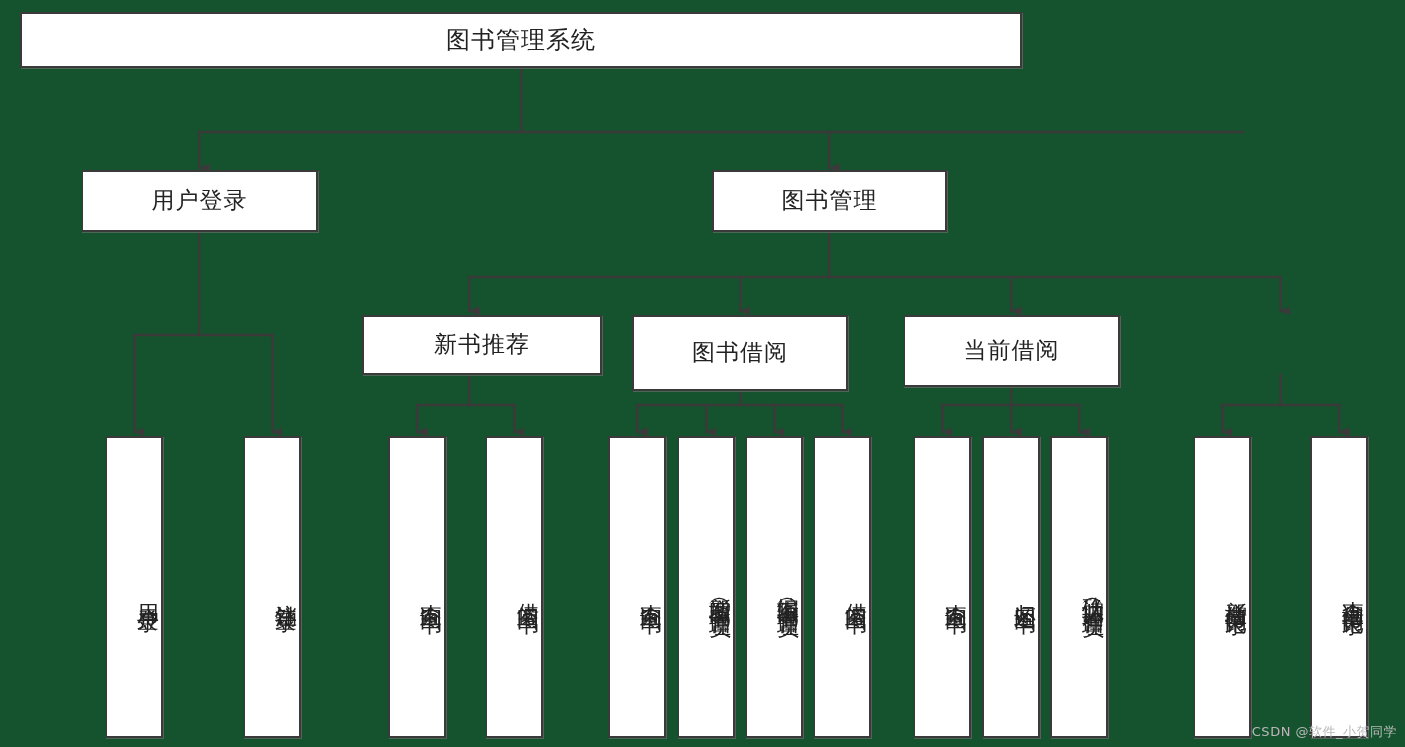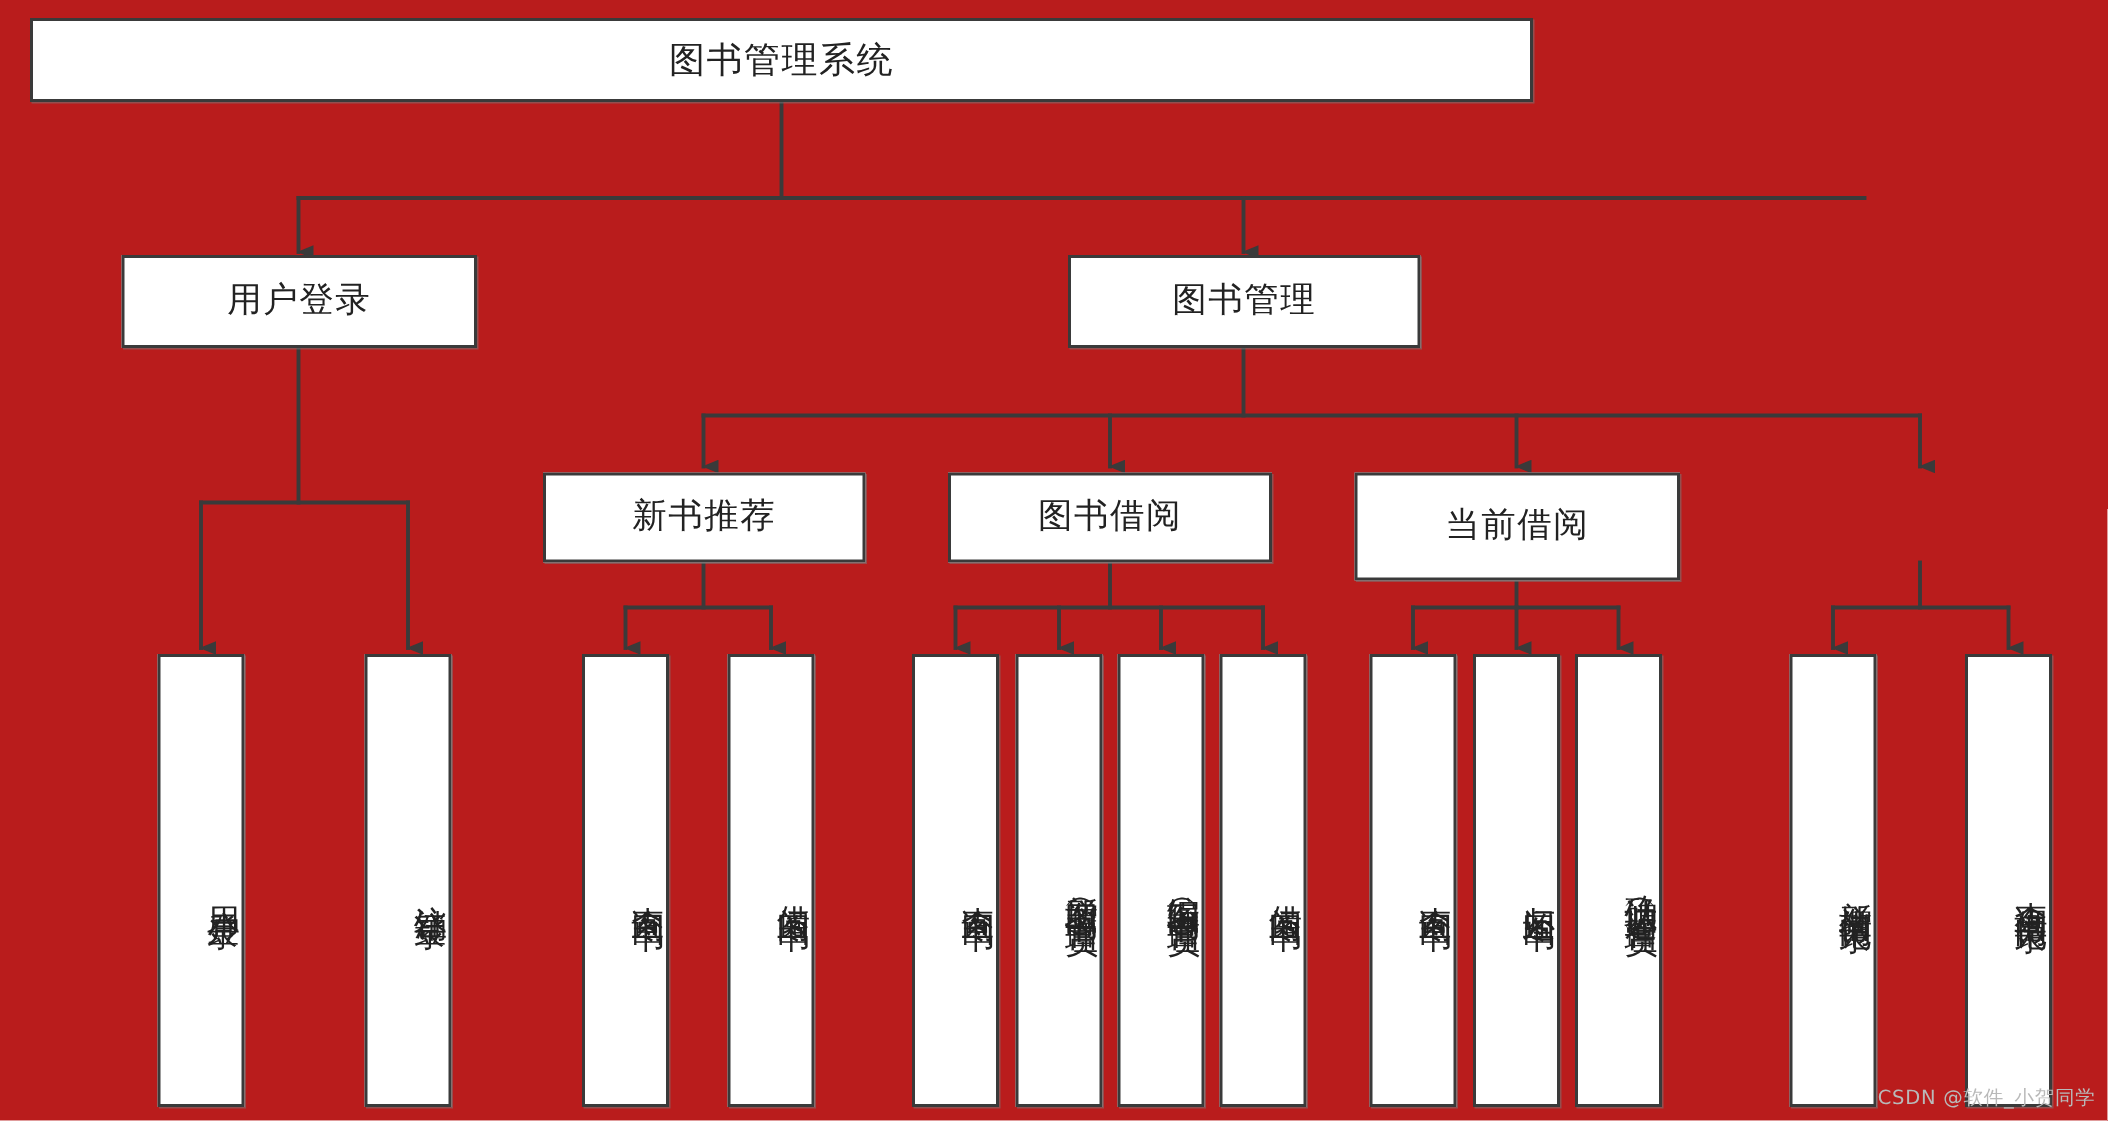--- a/index.html
+++ b/index.html
@@ -8,21 +8,21 @@
     padding: 0;
     background: #ffffff;
   }
   body {
     font-family: "DejaVu Sans", "Liberation Sans", sans-serif;
   }
   #diagram-root {
     position: relative;
     width: 1405px;
     height: 747px;
-    background: #b91c1c;
+    background: #14532d;
     overflow: hidden;
   }
   #edges-layer {
     position: absolute;
     left: 0;
     top: 0;
     width: 1405px;
     height: 747px;
     pointer-events: none;
   }
@@ -130,24 +130,24 @@
     <span>图书管理系统</span>
   </div>
 
   <div class="node node-h" style="left:81px; top:170px; width:237px; height:62px;">
     <span>用户登录</span>
   </div>
   <div class="node node-h" style="left:712px; top:170px; width:235px; height:62px;">
     <span>图书管理</span>
   </div>
 
-  <div class="node node-h" style="left:362px; top:315px; width:215px; height:60px;">
+  <div class="node node-h" style="left:362px; top:315px; width:240px; height:60px;">
     <span>新书推荐</span>
   </div>
-  <div class="node node-h" style="left:632px; top:315px; width:216px; height:60px;">
+  <div class="node node-h" style="left:632px; top:315px; width:216px; height:76px;">
     <span>图书借阅</span>
   </div>
   <div class="node node-h" style="left:903px; top:315px; width:217px; height:72px;">
     <span>当前借阅</span>
   </div>
 
   <div class="node node-v" style="left:105px; top:436px; width:58px; height:302px;">
     <span>用户登录</span>
   </div>
   <div class="node node-v" style="left:243px; top:436px; width:58px; height:302px;">

